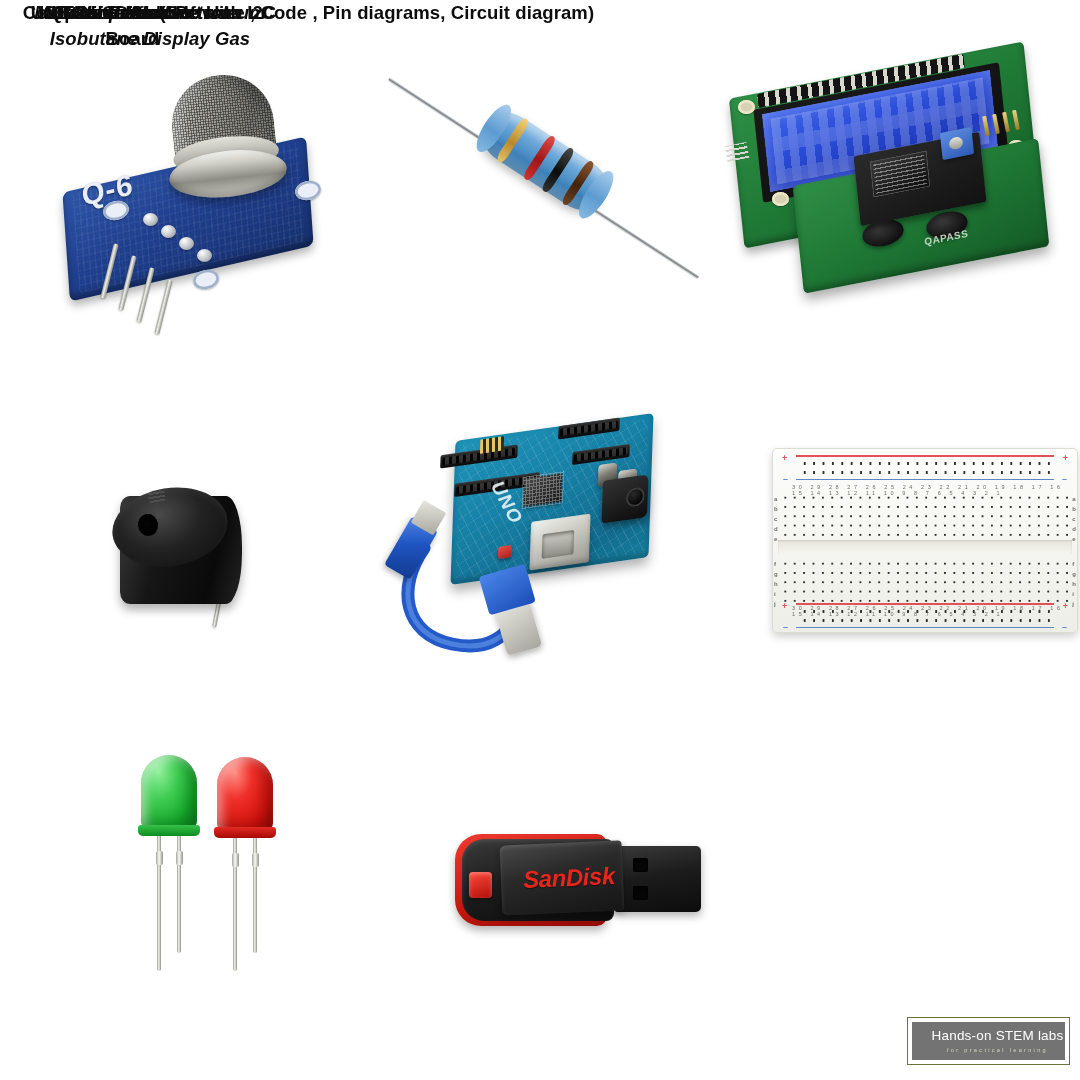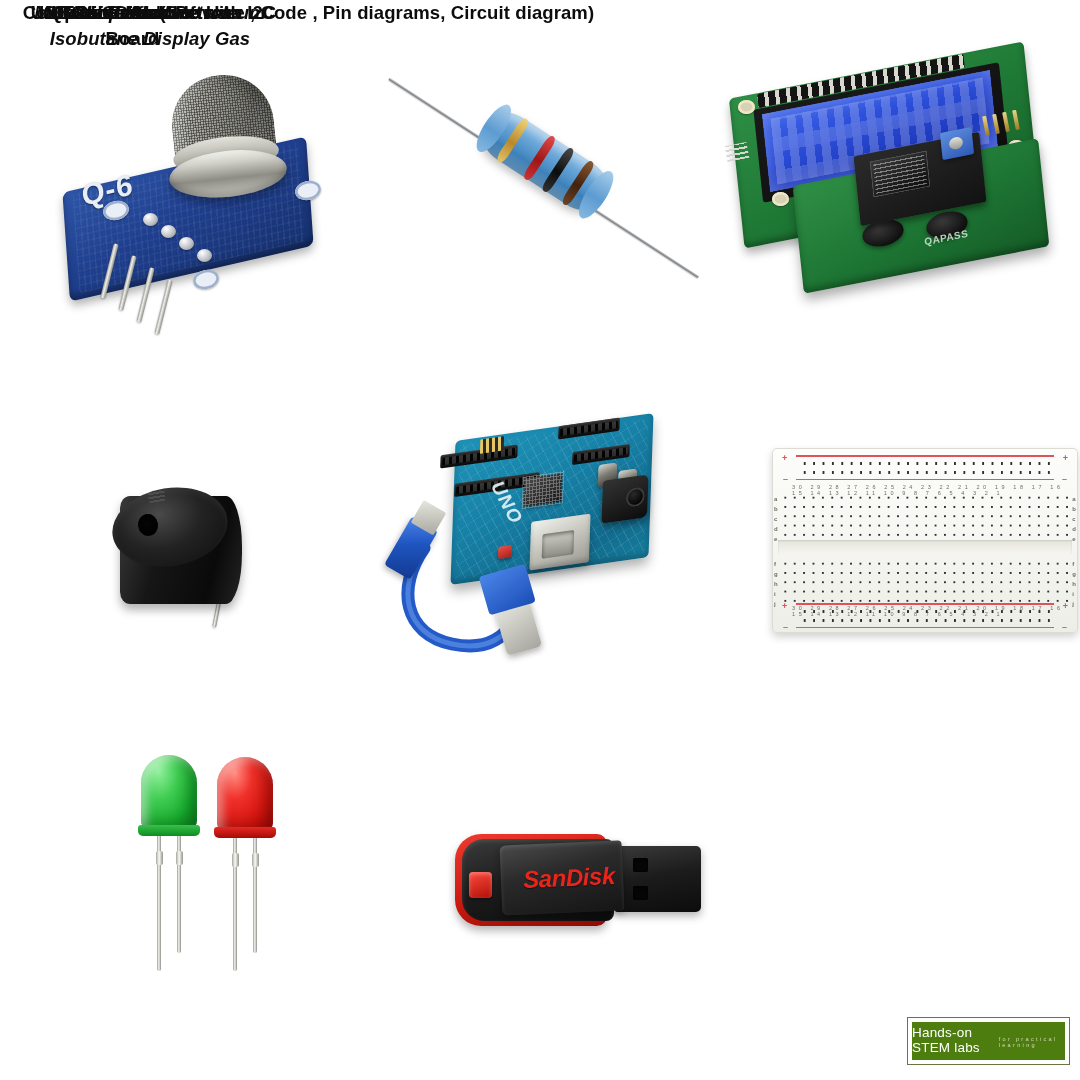--- a/index.html
+++ b/index.html
@@ -465,22 +465,22 @@
   .cap-led{ left:105px; top:997px; width:150px; font-size:18.5px; }
   .cap-usb{ left:330px; top:958px; width:625px; font-size:18.5px; }
 
   
   .logo-badge{
     position:absolute; left:907px; top:1017px; width:163px; height:48px;
     border:1.5px solid #6e7340; background:#ffffff; padding:4px;
   }
   .logo-inner{
     width:100%; height:100%;
-    background:#4d7c0f;
-    display:flex; flex-direction:row; align-items:center; justify-content:center;
+    background:#737373;
+    display:flex; flex-direction:column; align-items:center; justify-content:center;padding-left:18px;
   }
   .logo-title{
     font-size:13.5px; color:#ffffff; letter-spacing:.2px; line-height:1.1;
     font-family:"Liberation Sans", sans-serif;
   }
   .logo-sub{
     font-size:5.6px; color:#d5d9b8; letter-spacing:2.3px; margin-top:2.5px;
     font-family:"Liberation Sans", sans-serif;
   }
 </style>

